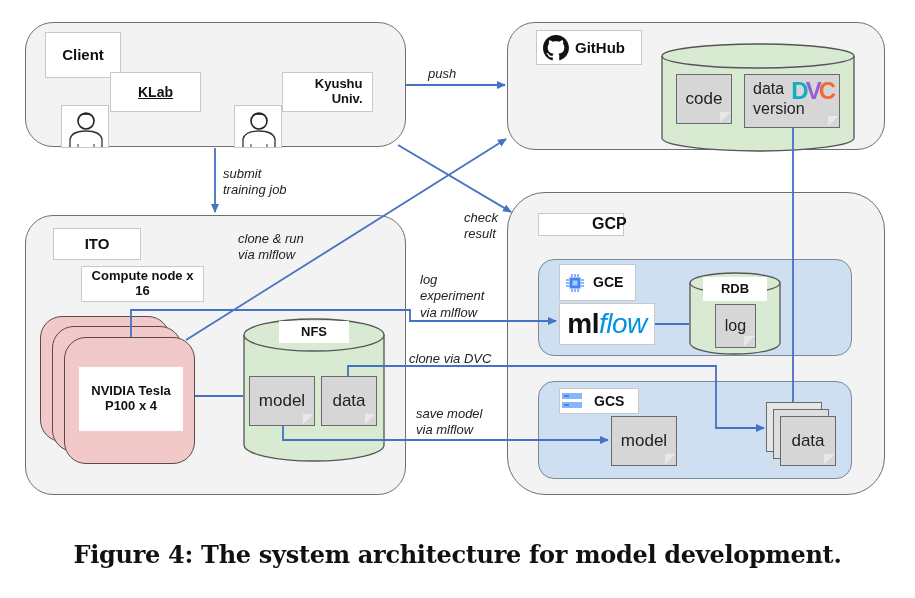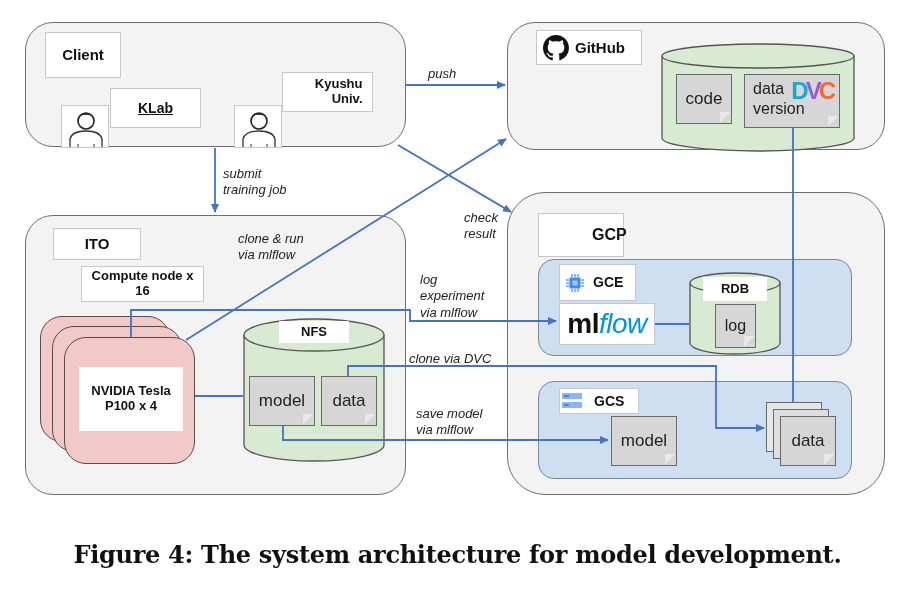--- a/index.html
+++ b/index.html
@@ -14,21 +14,21 @@
   .gpu { position:absolute; background:#f2c9c9; border:1.5px solid #5a4a4a; border-radius:22px; box-sizing:border-box; }
   .caption { position:absolute; left:0; width:915px; top:540px; text-align:center; font-family:"DejaVu Serif", serif; font-weight:bold; font-size:24px; color:#111; letter-spacing:-0.3px; }
   svg.lines { position:absolute; left:0; top:0; width:915px; height:598px; pointer-events:none; }
   .avatar { position:absolute; background:#fff; border:1px solid #c8c8c8; box-sizing:border-box; overflow:hidden; }
 </style>
 </head>
 <body>
 
 <div class="panel" style="left:25px;top:22px;width:381px;height:125px;"></div>
 <div class="label" style="left:45px;top:32px;width:76px;height:46px;font-size:15px;">Client</div>
-<div class="label" style="left:110px;top:88px;width:91px;height:40px;font-size:14px;text-decoration:underline;">KLab</div>
+<div class="label" style="left:110px;top:72px;width:91px;height:40px;font-size:14px;text-decoration:underline;">KLab</div>
 <div class="avatar" style="left:61px;top:105px;width:48px;height:43px;">
   <svg width="48" height="43" viewBox="0 0 48 43">
     <circle cx="24" cy="15" r="8" fill="#fff" stroke="#222" stroke-width="1.6"></circle>
     <path d="M16 12 Q24 2 32 12 Q28 8 24 9 Q20 8 16 12Z" fill="#222"></path>
     <path d="M8 43 L8 33 Q10 25 24 25 Q38 25 40 33 L40 43" fill="none" stroke="#333" stroke-width="1.3"></path>
     <line x1="16" y1="38" x2="16" y2="43" stroke="#333" stroke-width="1"></line>
     <line x1="32" y1="38" x2="32" y2="43" stroke="#333" stroke-width="1"></line>
   </svg>
 </div>
 <div class="label" style="left:282px;top:72px;width:91px;height:40px;font-size:13px;flex-direction:column;">
@@ -89,21 +89,21 @@
 <div class="doc" style="left:249px;top:376px;width:66px;height:50px;">
   <span>model</span>
   <span class="fold2"></span>
 </div>
 <div class="doc" style="left:321px;top:376px;width:56px;height:50px;">
   <span>data</span>
   <span class="fold2"></span>
 </div>
 
 <div class="panel" style="left:507px;top:192px;width:378px;height:303px;border-radius:38px;"></div>
-<div class="label" style="left:538px;top:213px;width:86px;height:44px;font-size:16px;justify-content:flex-start;padding-left:7px;gap:40px;">
+<div class="label" style="left:538px;top:213px;width:86px;height:23px;font-size:16px;justify-content:flex-start;padding-left:7px;gap:40px;">
   <svg width="28" height="22" viewBox="0 0 28 22" style="margin-right:6px;">
     <path d="M6 18 A6 6 0 0 1 6 8" fill="none" stroke="#ea4335" stroke-width="3.5"></path>
     <path d="M7 7 A8 8 0 0 1 20 6" fill="none" stroke="#ea4335" stroke-width="3.5"></path>
     <path d="M6 8 A6 6 0 0 0 5 18" fill="none" stroke="#fbbc05" stroke-width="3.5"></path>
     <path d="M20 6 A6 6 0 0 1 22 18" fill="none" stroke="#4285f4" stroke-width="3.5"></path>
     <path d="M6 18 L22 18" fill="none" stroke="#34a853" stroke-width="3.5"></path>
     <path d="M22 18 L14 18" fill="none" stroke="#4285f4" stroke-width="3.5"></path>
   </svg>
   <span>GCP</span>
 </div>

